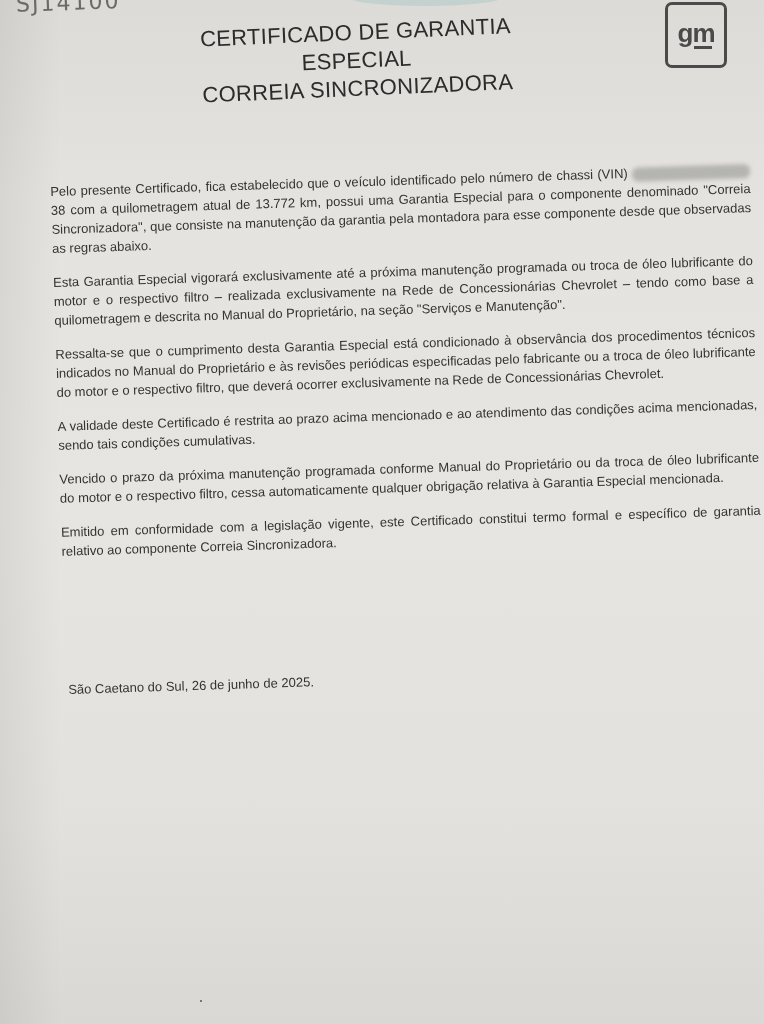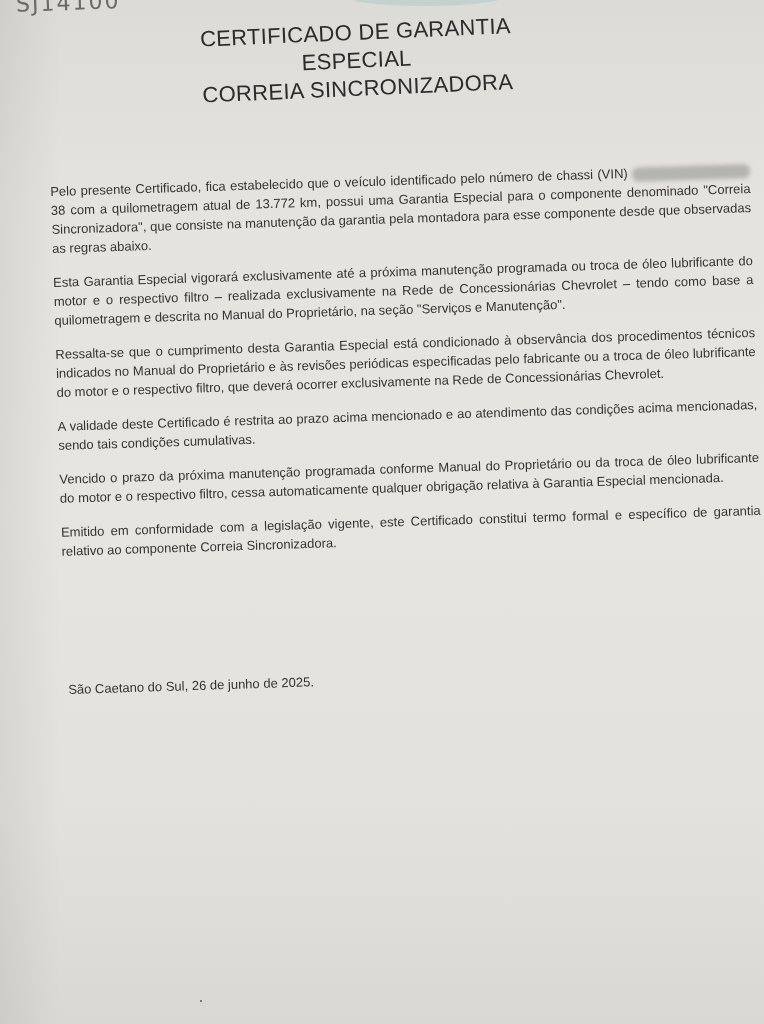--- a/index.html
+++ b/index.html
@@ -69,20 +69,24 @@
 <div class="page">
   <div class="shade-left"></div>
   <div class="tab-top"></div>
   <div class="handwriting">SJ14100</div>
 
   <div class="title-block">
     <div class="title-line">CERTIFICADO DE GARANTIA ESPECIAL</div>
     <div class="title-line">CORREIA SINCRONIZADORA</div>
   </div>
 
+  <div class="logo">
+    <span class="logo-text">gm</span>
+    <span class="logo-bar"></span>
+  </div>
 
   <div class="body-text">
     <p class="para"><span>Pelo presente Certificado, fica estabelecido que o veículo identificado pelo número de chassi (VIN) </span><span class="redact"></span><span>38 com a quilometragem atual de 13.772 km, possui uma Garantia Especial para o componente denominado "Correia Sincronizadora", que consiste na manutenção da garantia pela montadora para esse componente desde que observadas as regras abaixo.</span></p>
     <p class="para">Esta Garantia Especial vigorará exclusivamente até a próxima manutenção programada ou troca de óleo lubrificante do motor e o respectivo filtro – realizada exclusivamente na Rede de Concessionárias Chevrolet – tendo como base a quilometragem e descrita no Manual do Proprietário, na seção "Serviços e Manutenção".</p>
     <p class="para">Ressalta-se que o cumprimento desta Garantia Especial está condicionado à observância dos procedimentos técnicos indicados no Manual do Proprietário e às revisões periódicas especificadas pelo fabricante ou a troca de óleo lubrificante do motor e o respectivo filtro, que deverá ocorrer exclusivamente na Rede de Concessionárias Chevrolet.</p>
     <p class="para">A validade deste Certificado é restrita ao prazo acima mencionado e ao atendimento das condições acima mencionadas, sendo tais condições cumulativas.</p>
     <p class="para">Vencido o prazo da próxima manutenção programada conforme Manual do Proprietário ou da troca de óleo lubrificante do motor e o respectivo filtro, cessa automaticamente qualquer obrigação relativa à Garantia Especial mencionada.</p>
     <p class="para">Emitido em conformidade com a legislação vigente, este Certificado constitui termo formal e específico de garantia relativo ao componente Correia Sincronizadora.</p>
   </div>
 

